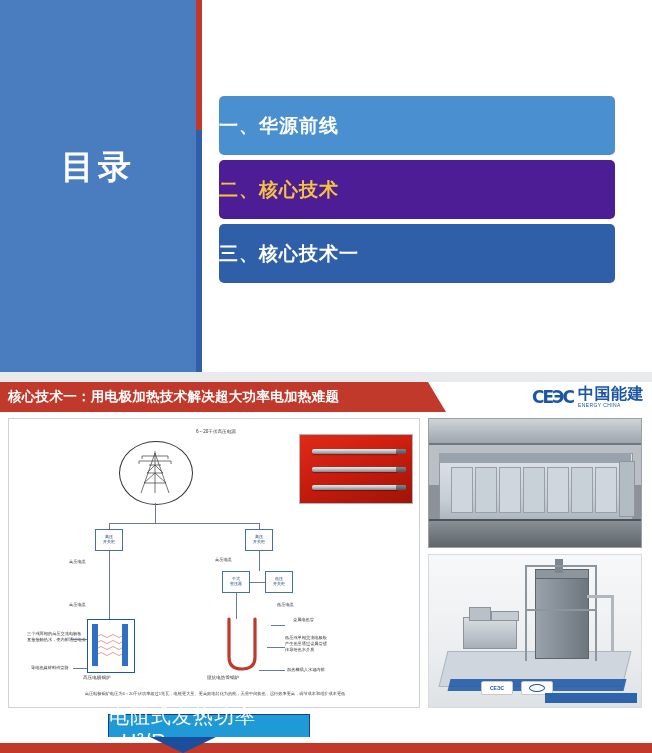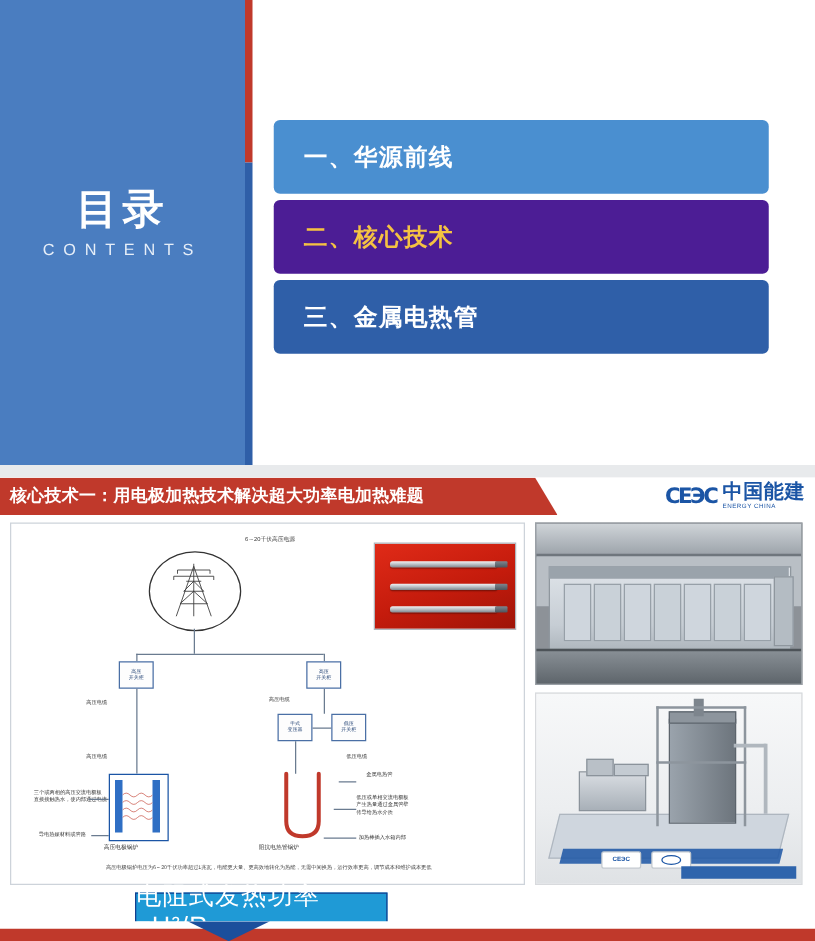--- a/index.html
+++ b/index.html
@@ -74,21 +74,20 @@
     position: absolute;
     left: 219px;
     top: 96px;
     width: 396px;
   }
   .s1-item {
     height: 59px;
     border-radius: 5px;
     display: flex;
     align-items: center;
-    padding-left: 24px;
     box-sizing: border-box;
     margin-bottom: 5px;
     font-size: 19px;
     font-weight: bold;
     letter-spacing: 1px;
   }
   .s1-item.b1 { background: #4a8fd0; color: #ffffff; }
   .s1-item.b2 { background: #4c1d95; color: #f5c242; }
   .s1-item.b3 { background: #2f5fa8; color: #ffffff; }
 
@@ -330,32 +329,31 @@
 </head>
 <body>
 
 <div class="slide1">
   <div class="s1-leftpanel"></div>
   <div class="s1-red-accent"></div>
   <div class="s1-blue-accent"></div>
 
   <div class="s1-title-wrap">
     <div class="s1-title-cn">目录</div>
-    <div class="s1-title-en">CONTENTS</div>
   </div>
 
   <div class="s1-items">
     <div class="s1-item b1">
       <span>一、华源前线</span>
     </div>
     <div class="s1-item b2">
       <span>二、核心技术</span>
     </div>
     <div class="s1-item b3">
-      <span>三、金属电热管</span>
+      <span>三、核心技术一</span>
     </div>
   </div>
 </div>
 
 <div class="slide-gap"></div>
 
 <div class="slide2">
 
   <div class="s2-header">
     <div class="s2-banner">

